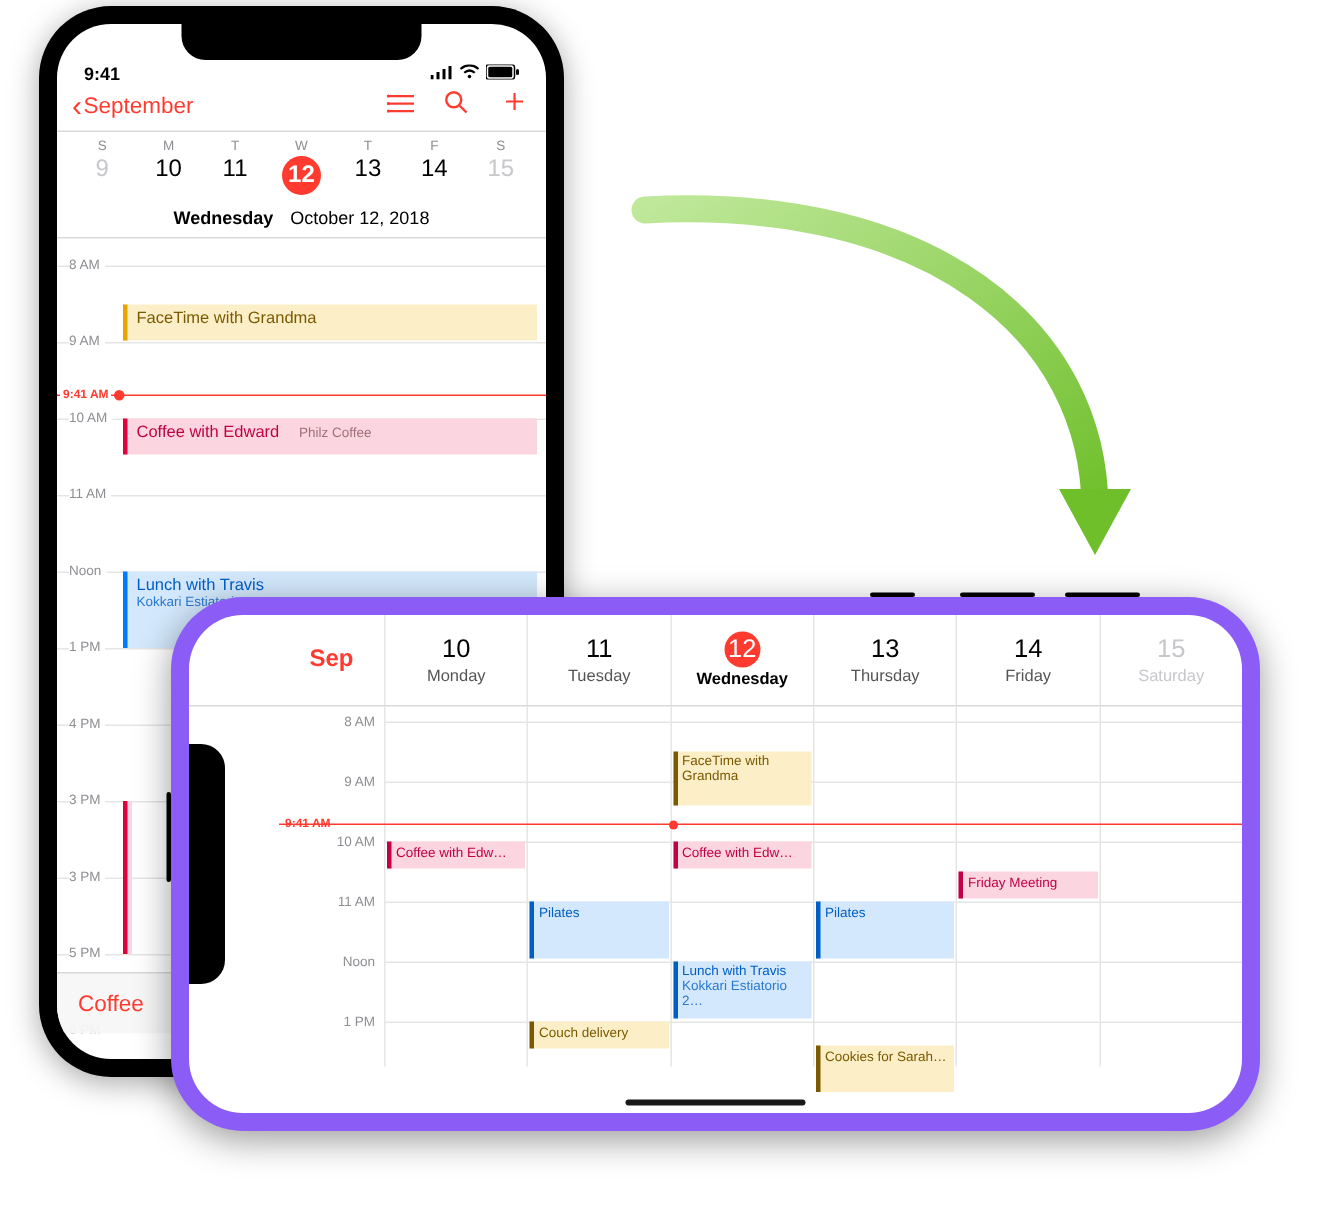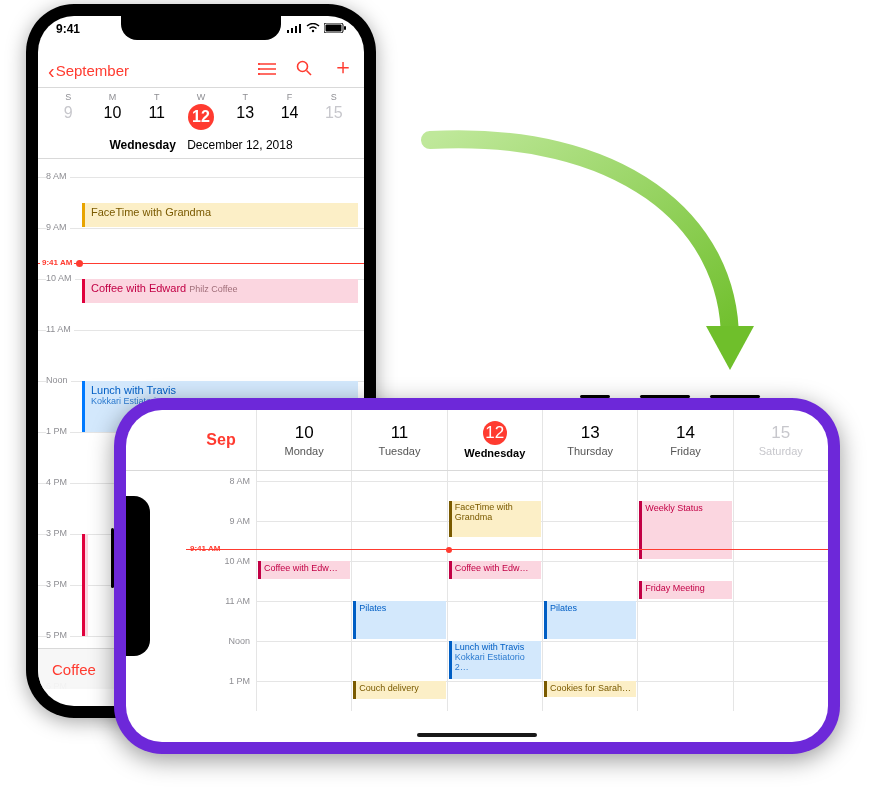--- a/index.html
+++ b/index.html
@@ -44,21 +44,21 @@
     background: #000;
     border-bottom-left-radius: 16px;
     border-bottom-right-radius: 16px;
     z-index: 50;
   }
   .status-bar {
     position: relative;
     height: 34px;
     display: flex;
     justify-content: space-between;
-    align-items: flex-start;
+    align-items: flex-end;
     padding: 6px 18px 0;
     font-size: 12px;
     font-weight: 600;
   }
   .status-icons { display: flex; gap: 4px; align-items: center; }
   .signal, .wifi, .battery { display:inline-block; }
   .nav-bar {
     display: flex;
     justify-content: space-between;
     align-items: center;
@@ -174,21 +174,21 @@
     color:#ff3b30; font-size:15px;
   }
 
   
   .phone-landscape {
     position: absolute;
     left: 114px;
     top: 398px;
     width: 726px;
     height: 356px;
-    background: #6d28d9;
+    background: #8b5cf6;
     border-radius: 48px;
     padding: 12px;
     box-sizing: border-box;
     box-shadow: 0 6px 24px rgba(0,0,0,.4);
     z-index: 20;
   }
   .phone-landscape .btn-side {
     position:absolute; background:#000; border-radius:2px;
   }
   .phone-landscape .screen {
@@ -379,21 +379,21 @@
       <div><span>10</span></div>
       <div><span>11</span></div>
       <div class="sel"><span>12</span></div>
       <div><span>13</span></div>
       <div><span>14</span></div>
       <div class="dim"><span>15</span></div>
     </div>
 
     <div class="full-date">
       <span class="dow">Wednesday</span>
-      <span>December 12, 2018</span>
+      <span>October 12, 2018</span>
     </div>
 
     <div class="day-scroll">
 
       <div class="hour-row" style="top:18px">
           <span class="hour-label">8 AM</span>
         </div>
       <div class="hour-row" style="top:69px">
           <span class="hour-label">9 AM</span>
         </div>
@@ -423,21 +423,21 @@
         </div>
       <div class="hour-row" style="top:528px">
           <span class="hour-label">6 PM</span>
         </div>
 
       <div class="event-p ev-yellow" style="top:44px;height:24px">
         <span class="etitle">FaceTime with Grandma</span>
       </div>
       <div class="event-p ev-pink" style="top:120px;height:24px">
         <span class="etitle">Coffee with Edward</span>
-        <span class="eloc" style="margin-left:0;color:#8a5560">Philz Coffee</span>
+        <span class="eloc" style="margin-left:10px;color:#8a5560">Philz Coffee</span>
       </div>
       <div class="event-p ev-blue" style="top:222px;height:51px">
         <div class="etitle">Lunch with Travis</div>
         <div class="eloc">Kokkari Estiatorio</div>
       </div>
 
       <div class="event-p ev-pink" style="top:375px;height:102px;right:auto;width:6px;left:44px;padding:0"></div>
 
       <div class="now-line" style="top:104px">
         <span class="now-label">9:41 AM</span>
@@ -535,25 +535,24 @@
         <div class="event-l ev-yellow wrap" style="top:30px;height:36px">FaceTime with Grandma</div>
         <div class="event-l ev-pink" style="top:90px;height:18px">Coffee with Edw…</div>
         <div class="event-l ev-blue wrap" style="top:170px;height:38px">
           <div>Lunch with Travis</div>
           <div style="opacity:.8">Kokkari Estiatorio 2…</div>
         </div>
       </div>
 
       <div class="day-col">
         <div class="event-l ev-blue" style="top:130px;height:38px">Pilates</div>
-        <div class="event-l ev-yellow" style="top:210px;height:16px">Cookies for Sarah…</div>
+        <div class="event-l ev-yellow" style="top:226px;height:31px">Cookies for Sarah…</div>
       </div>
 
       <div class="day-col">
-        <div class="event-l ev-pink" style="top:30px;height:58px">Weekly Status</div>
         <div class="event-l ev-pink" style="top:110px;height:18px">Friday Meeting</div>
       </div>
 
       <div class="day-col"></div>
     </div>
 
     <div class="home-indicator"></div>
   </div>
 </div>
 

